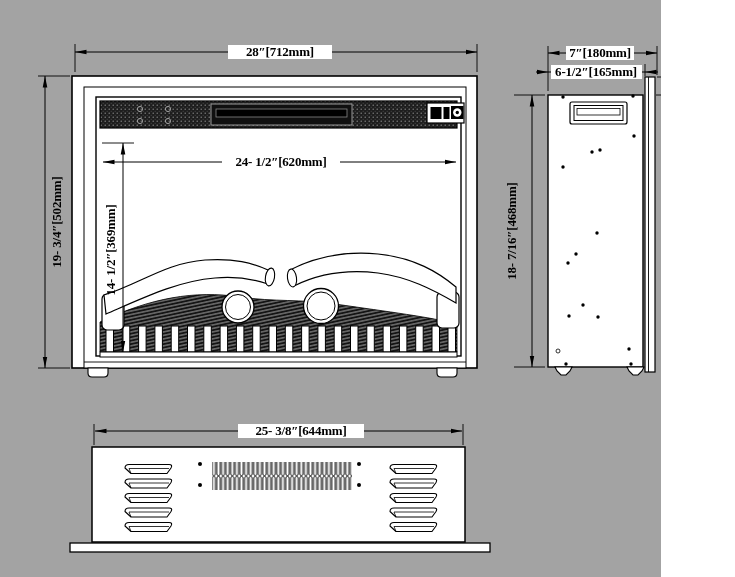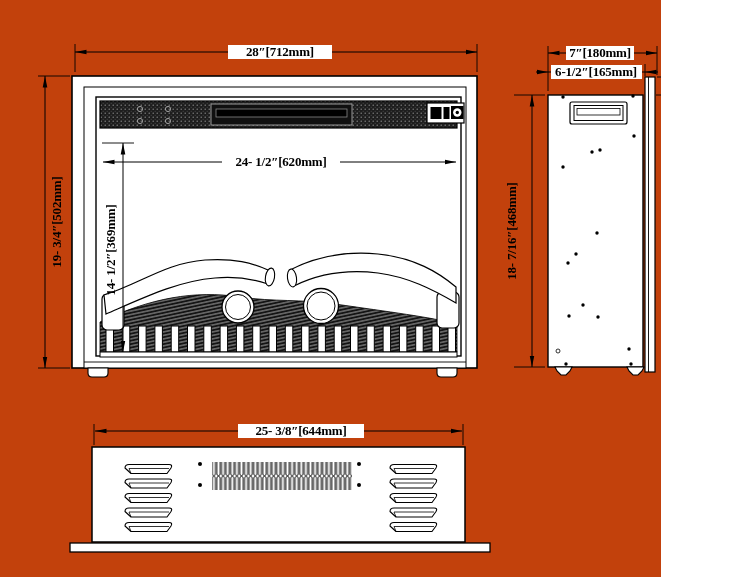--- a/index.html
+++ b/index.html
@@ -1,16 +1,16 @@
 <!DOCTYPE html>
 <html><head>
 <meta charset="utf-8">
 <style>
   html,body{margin:0;padding:0;background:#fff;}
-  #canvas{position:relative;width:661px;height:577px;background:#c2410c;overflow:hidden;}
+  #canvas{position:relative;width:661px;height:577px;background:#a3a3a3;overflow:hidden;}
   svg{position:absolute;inset:0;}
   .dim{font-family:"Liberation Serif","DejaVu Serif",serif;font-weight:bold;font-size:13px;fill:#000;letter-spacing:-0.2px;}
   .ln{stroke:#000;stroke-width:1;fill:none;}
   .ext{stroke:#000;stroke-width:0.9;fill:none;}
   .outline{stroke:#000;fill:#fff;}
 </style>
 </head>
 <body>
 
 <div id="canvas">

